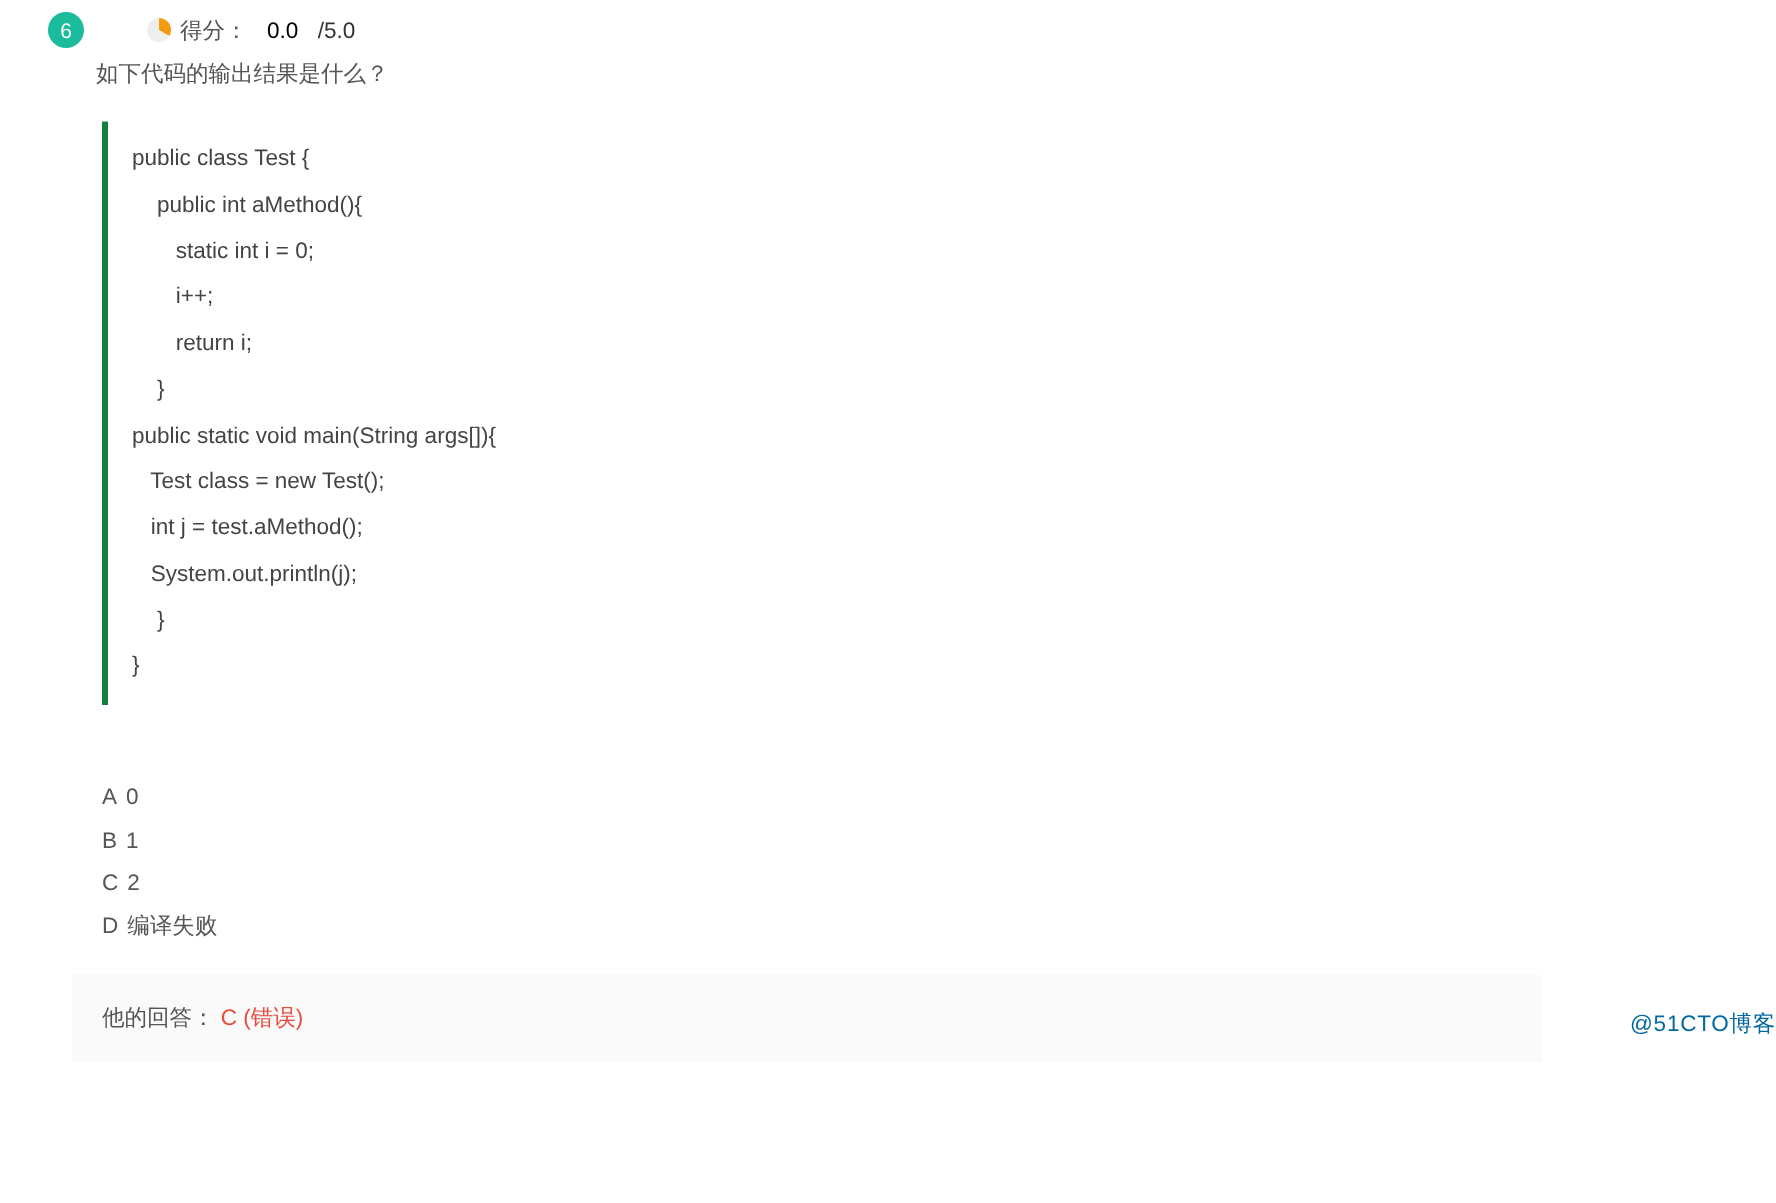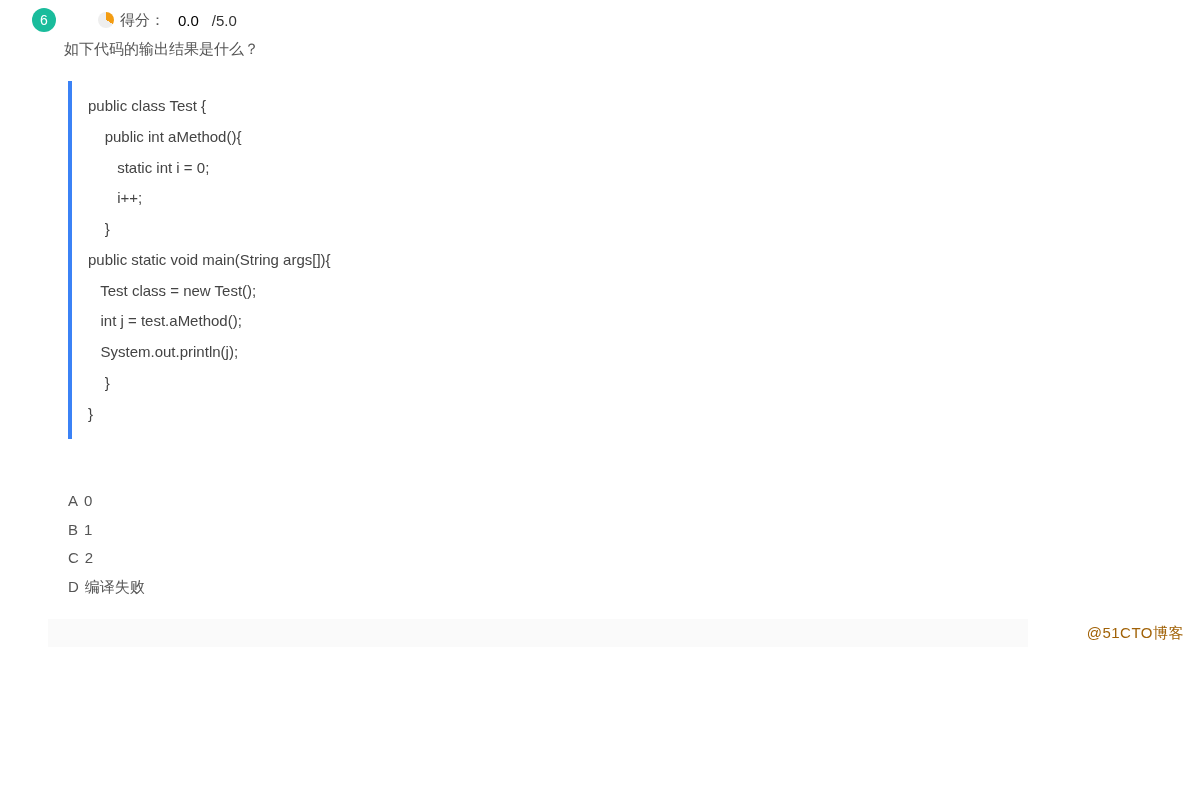--- a/index.html
+++ b/index.html
@@ -69,21 +69,21 @@
       margin-right: 6px;
       position: relative;
     }
     .question-text {
       color: #555;
       font-size: 15px;
       margin: 8px 0 0 56px;
     }
     .code-block {
       margin: 22px 0 0 60px;
-      border-left: 4px solid #3b82f6;
+      border-left: 4px solid #15803d;
       padding: 10px 16px 10px 16px;
       line-height: 2.05;
       font-size: 15px;
       color: #444;
       width: 900px;
     }
     .code-line {
       white-space: pre;
       font-family: "Microsoft YaHei", Arial, sans-serif;
     }
@@ -110,22 +110,22 @@
     }
     .wrong {
       color: #e74c3c;
     }
     .correct {
       color: #1abc9c;
     }
     .watermark {
       position: absolute;
       right: 8px;
-      bottom: 4px;
-      color: #a16207;
+      bottom: 16px;
+      color: #0369a1;
       font-size: 15px;
       letter-spacing: 0.5px;
     }
   </style>
 </head>
 <body>
 
 <div class="container">
 
   <div class="header-row">
@@ -139,20 +139,21 @@
     </div>
   </div>
 
   <div class="question-text">如下代码的输出结果是什么？</div>
 
   <div class="code-block">
     <div class="code-line">public class Test {</div>
     <div class="code-line">    public int aMethod(){</div>
     <div class="code-line">       static int i = 0;</div>
     <div class="code-line">       i++;</div>
+    <div class="code-line">       return i;</div>
     <div class="code-line">    }</div>
     <div class="code-line">public static void main(String args[]){</div>
     <div class="code-line">   Test class = new Test();</div>
     <div class="code-line">   int j = test.aMethod();</div>
     <div class="code-line">   System.out.println(j);</div>
     <div class="code-line">    }</div>
     <div class="code-line">}</div>
   </div>
 
   <div class="options">
@@ -168,16 +169,20 @@
       <span>C</span>
       <span>2</span>
     </div>
     <div class="option-row">
       <span>D</span>
       <span>编译失败</span>
     </div>
   </div>
 
   <div class="answer-block">
+    <div class="ans-row">
+      <span>他的回答：</span>
+      <span class="wrong">C (错误)</span>
+    </div>
   </div>
 
   <div class="watermark">@51CTO博客</div>
 </div>
 
 </body></html>

